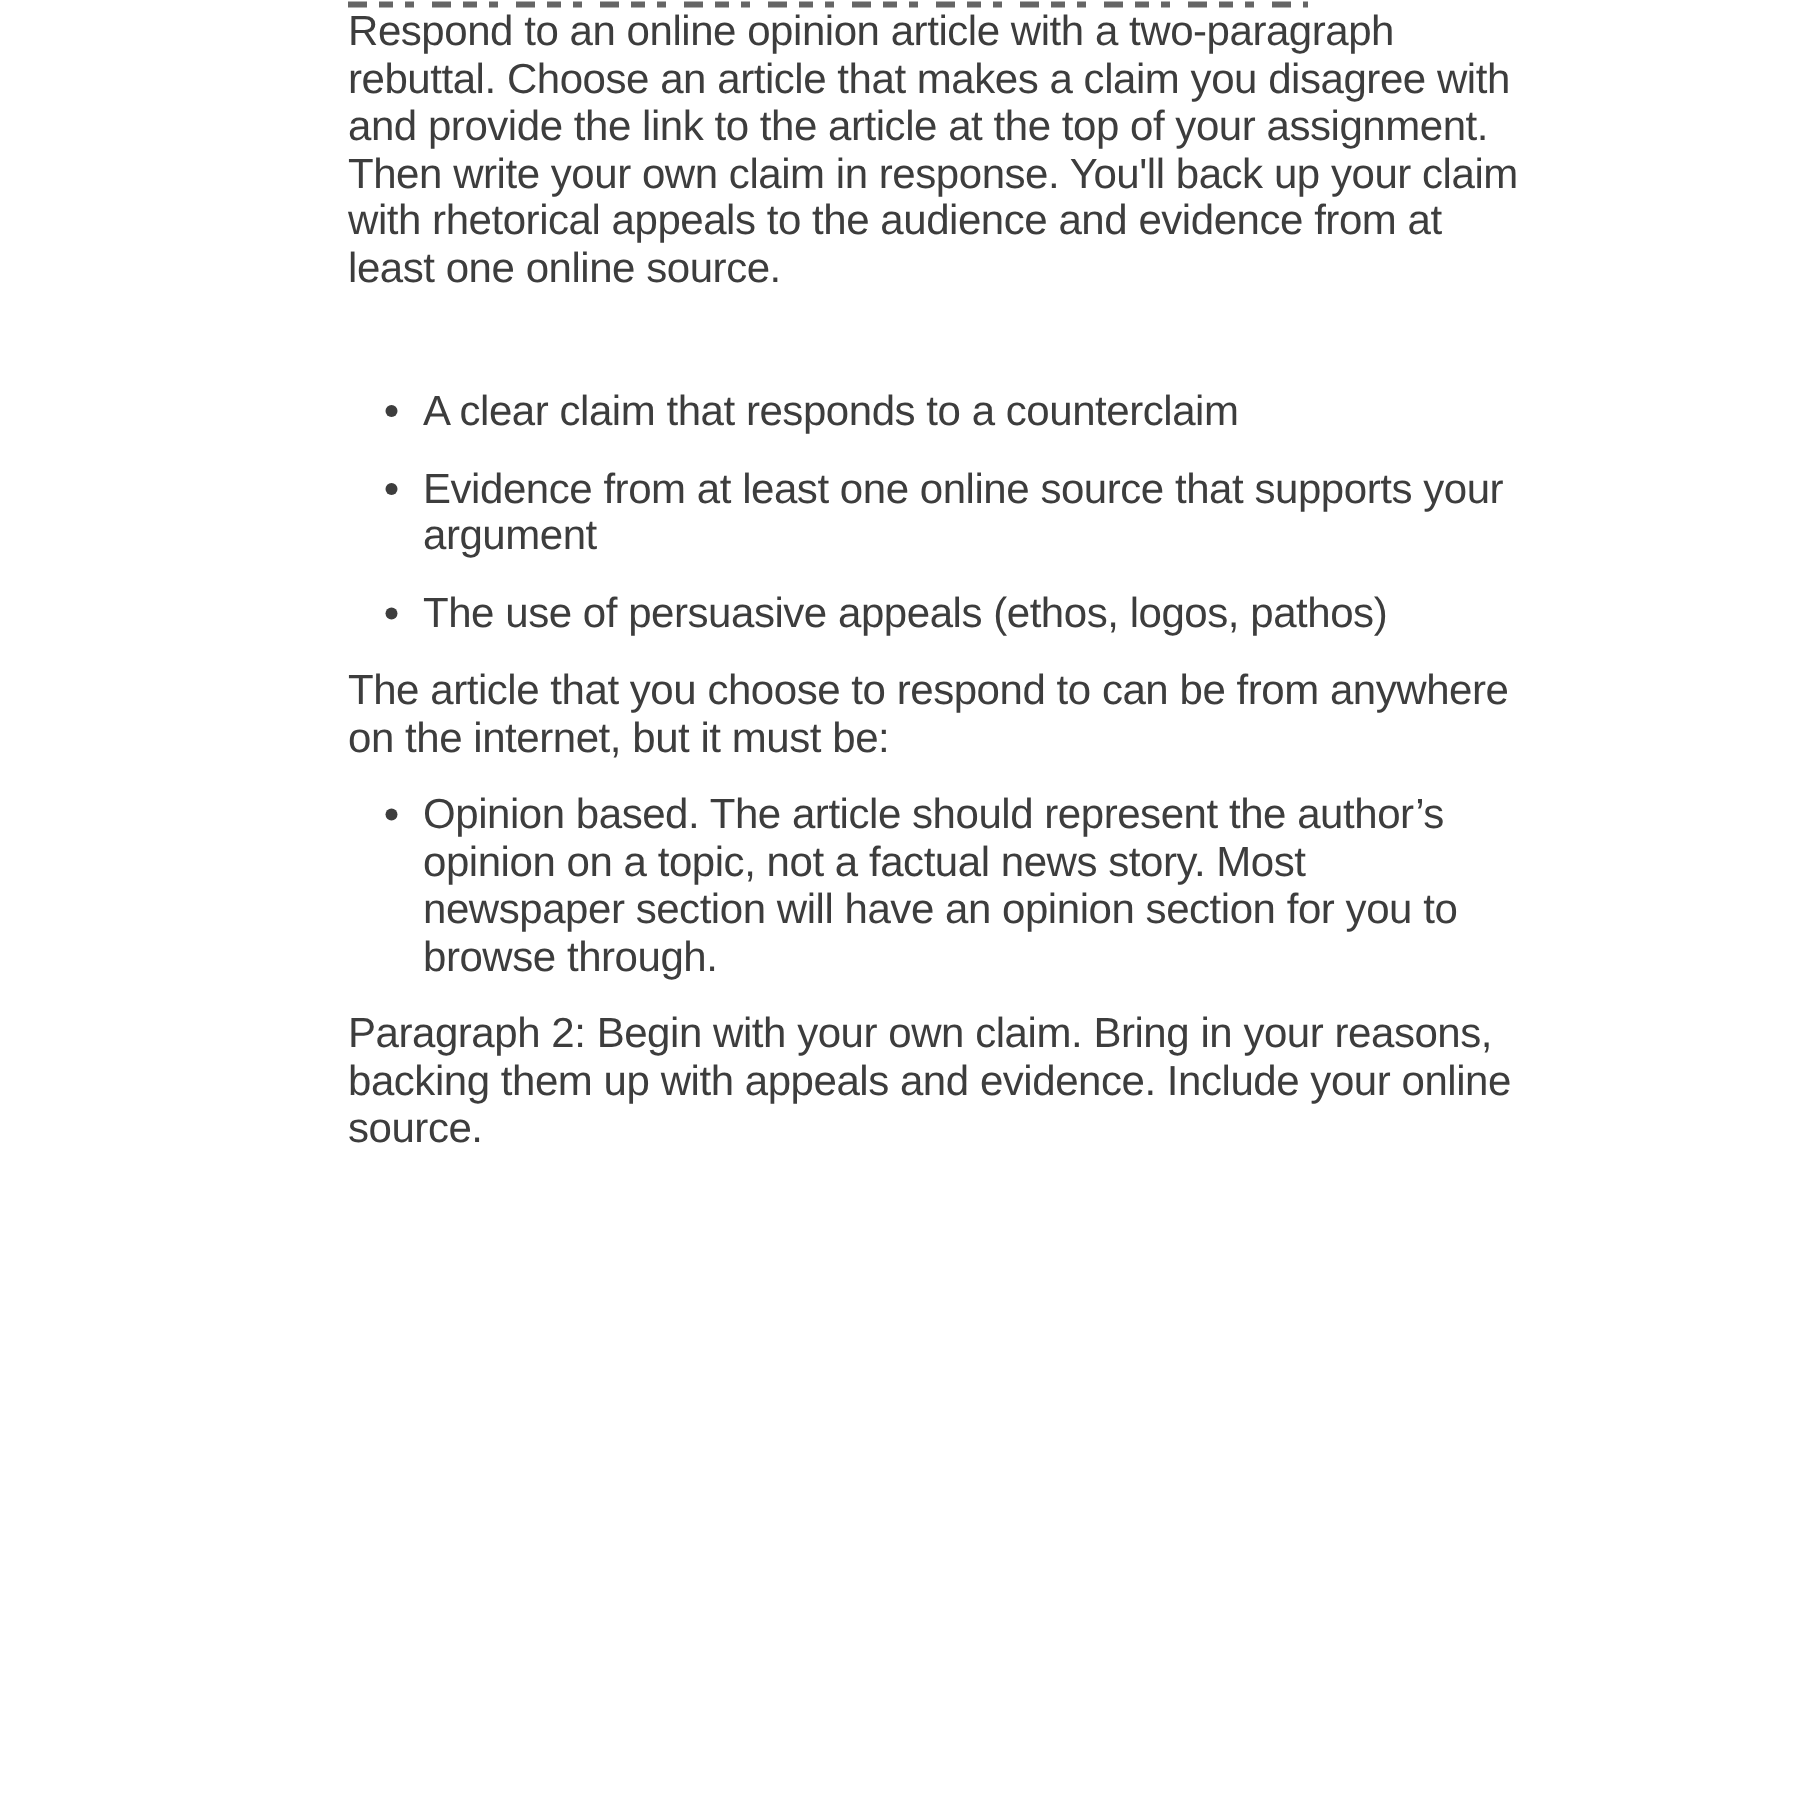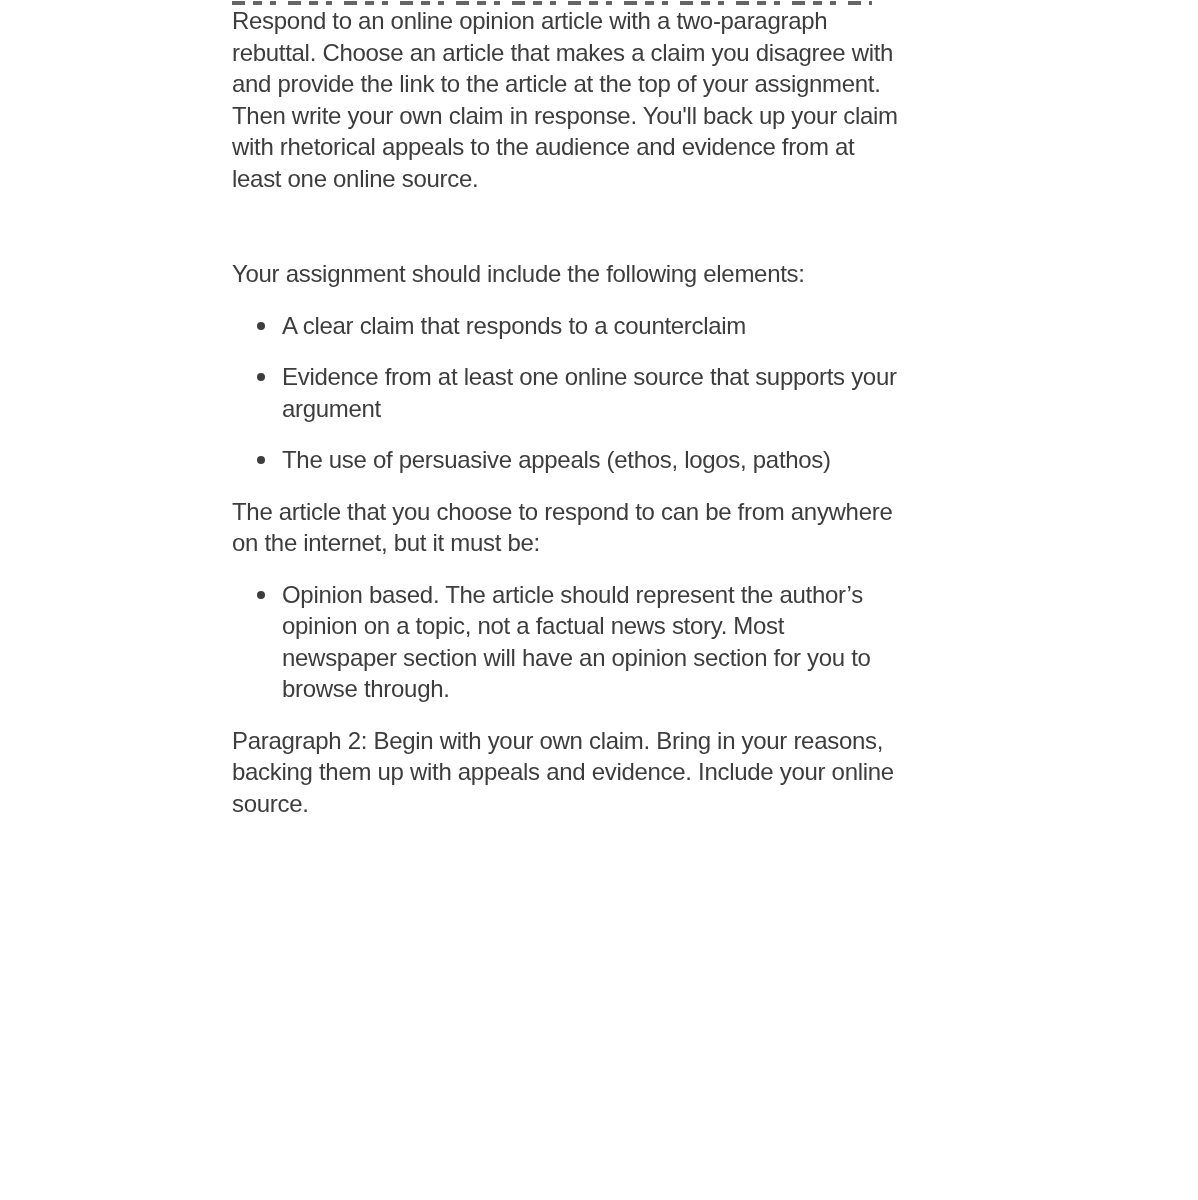--- a/index.html
+++ b/index.html
@@ -7,21 +7,21 @@
     width: 1198px;
     height: 1200px;
     background: #ffffff;
     overflow: hidden;
     font-family: "Liberation Sans", sans-serif;
     color: #3d3d3d;
   }
   .doc {
     position: relative;
     padding: 5px 20px 0 232px;
-    font-size: 24px;
+    font-size: 28px;
     line-height: 31.5px;
     letter-spacing: -0.3px;
   }
   
   .cutoff {
     position: absolute;
     top: 1px;
     left: 232px;
     width: 640px;
     height: 4px;
@@ -55,21 +55,20 @@
 
   <p>Respond to an online opinion article with a two-paragraph
 rebuttal. Choose an article that makes a claim you disagree with
 and provide the link to the article at the top of your assignment.
 Then write your own claim in response. You'll back up your claim
 with rhetorical appeals to the audience and evidence from at
 least one online source.</p>
 
   <div class="blank"></div>
 
-  <p>Your assignment should include the following elements:</p>
 
   <ul>
     <li>
       <span class="dot"></span>
       <span class="li-text">A clear claim that responds to a counterclaim</span>
     </li>
     <li>
       <span class="dot"></span>
       <span class="li-text">Evidence from at least one online source that supports your
 argument</span>

